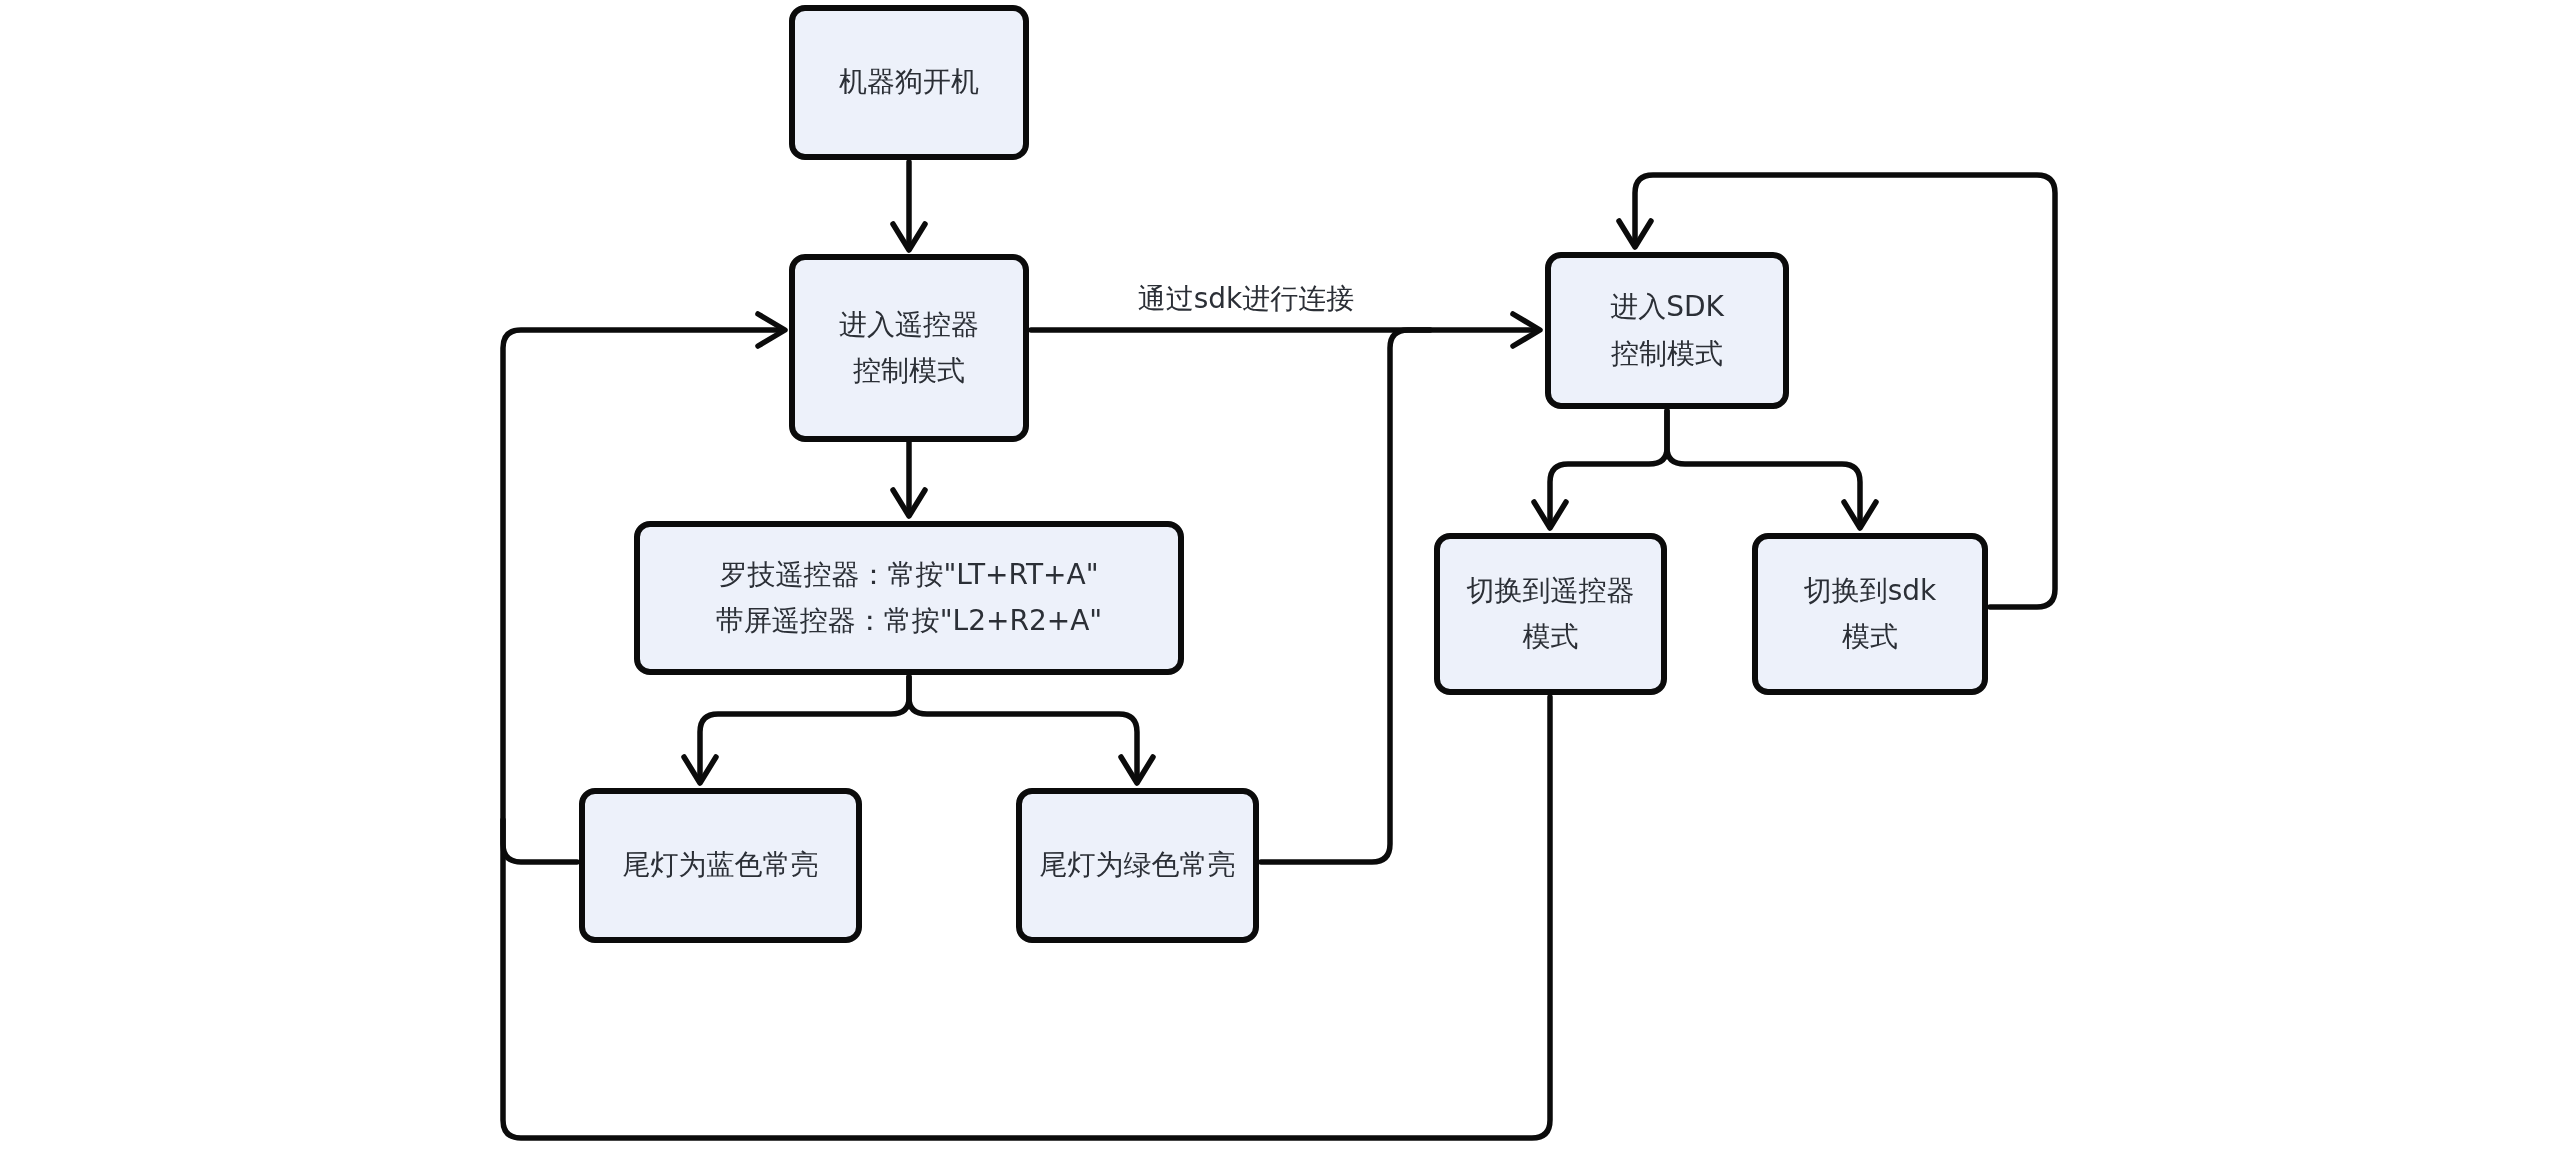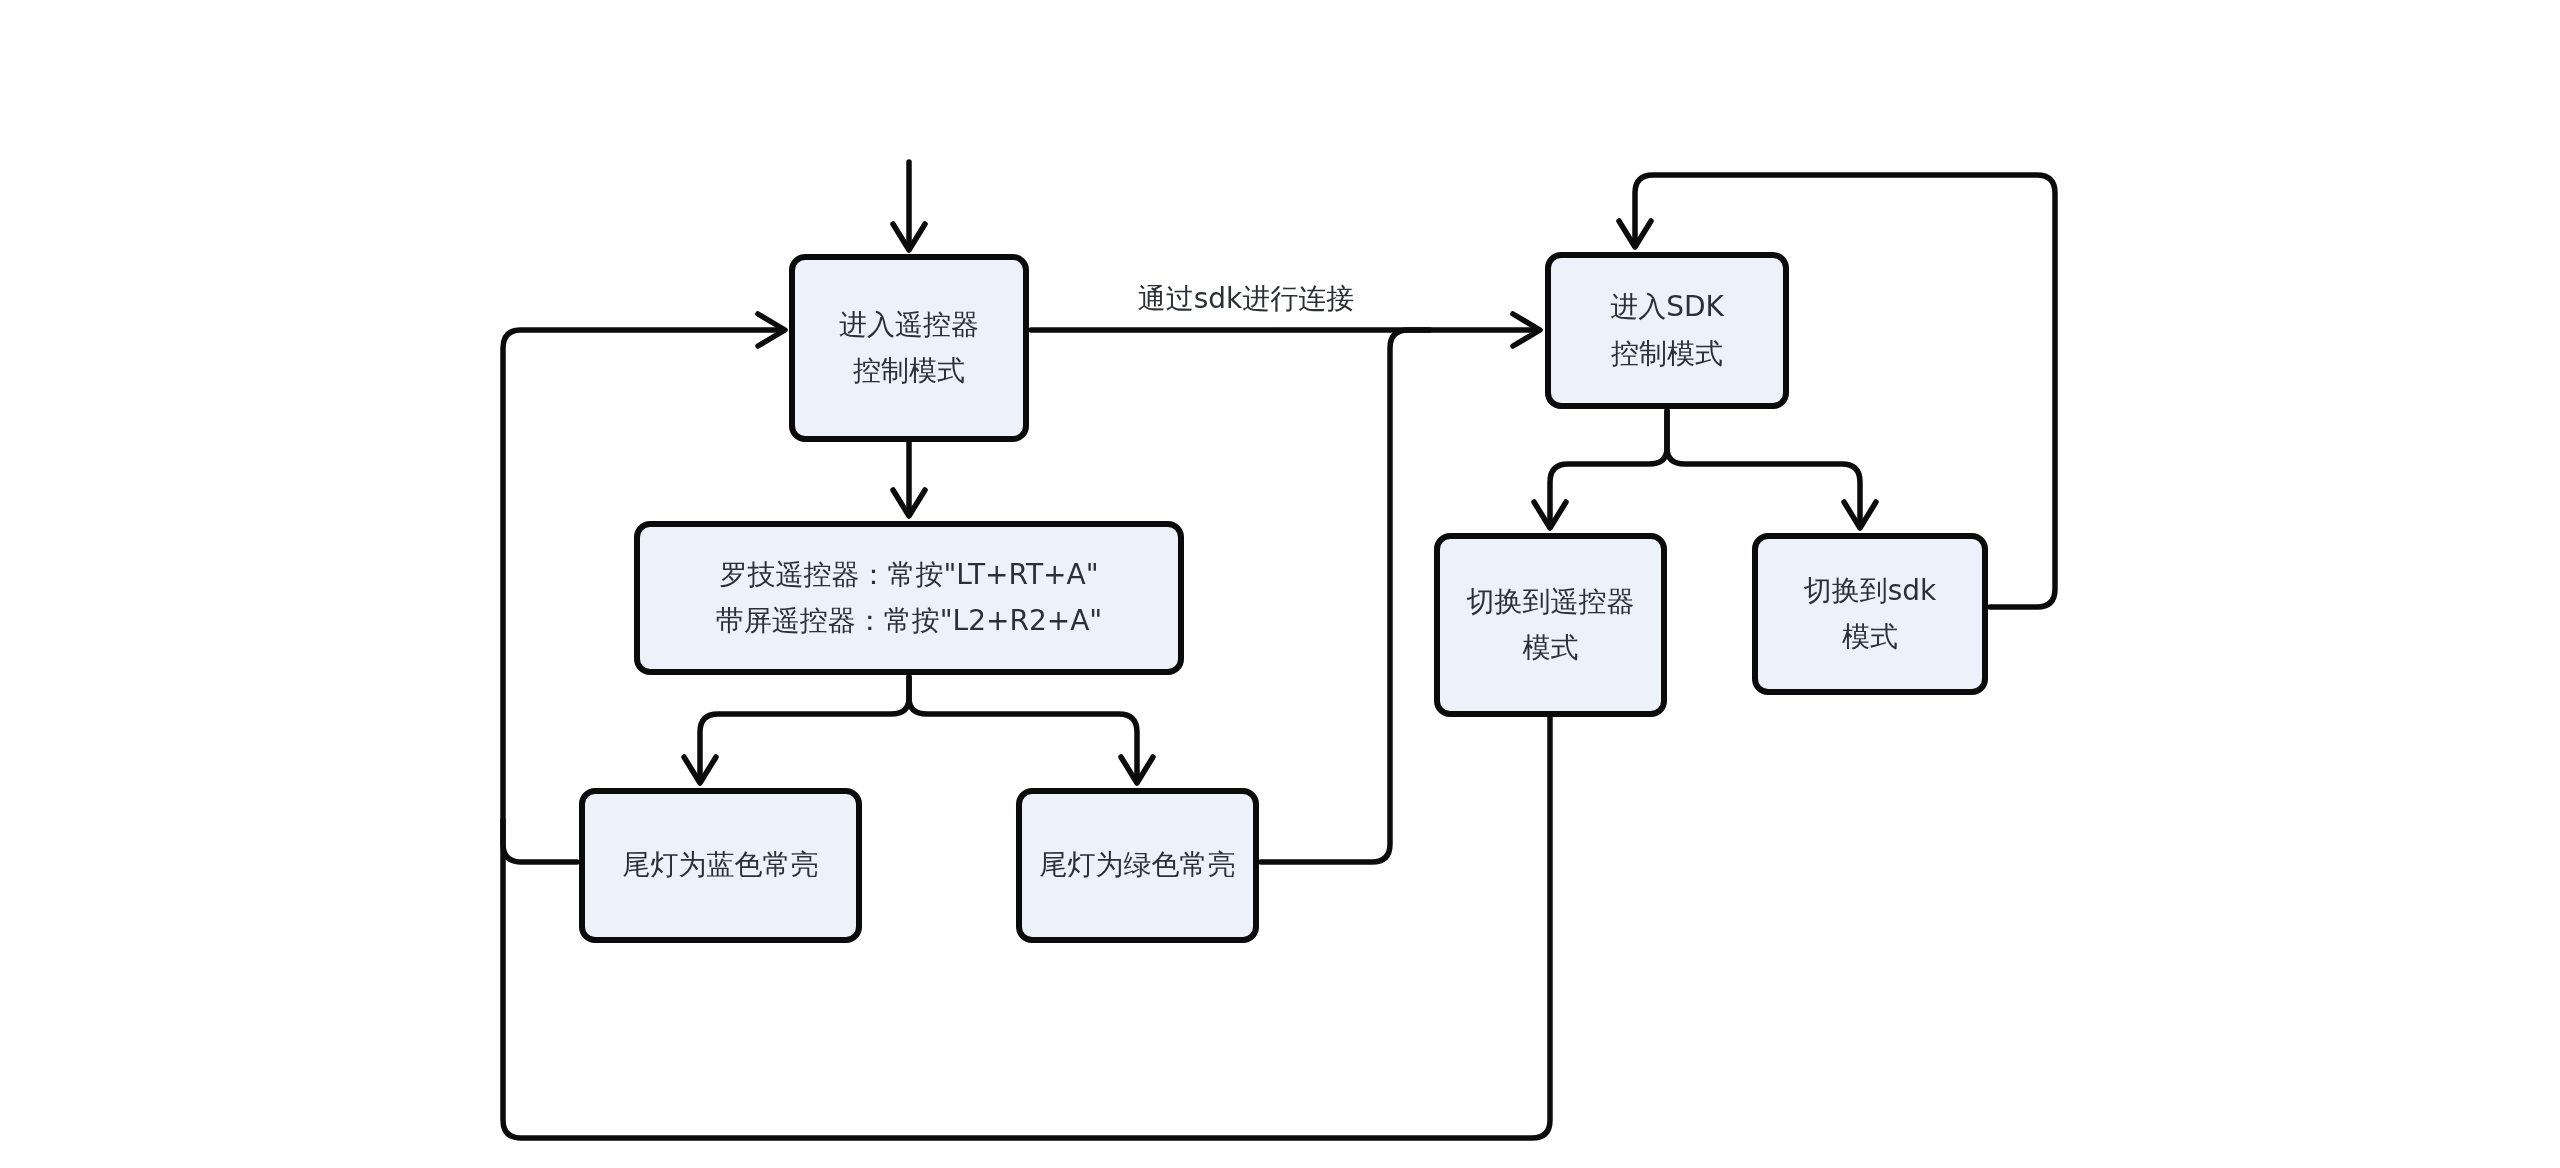--- a/index.html
+++ b/index.html
@@ -85,33 +85,34 @@
     <path d="M1619 221 L1635 247 L1651 221"></path>
 
     <path d="M1550 697 L1550 1120 Q1550 1138 1532 1138 L521 1138 Q503 1138 503 1120 L503 348 Q503 330 521 330 L782 330"></path>
     <path d="M758 314 L785 330 L758 346"></path>
 
     <path d="M577 862 L521 862 Q503 862 503 844 L503 820"></path>
   </svg>
 
   <div class="edge-label" style="left:1096px; top:280px; width:300px;">通过sdk进行连接</div>
 
+  <div class="node" style="left:789px; top:5px;  width:240px; height:155px;">机器狗开机</div>
 
   <div class="node" style="left:789px; top:254px; width:240px; height:188px;">进入遥控器
 控制模式</div>
 
   <div class="node" style="left:1545px; top:252px; width:244px; height:157px;">进入SDK
 控制模式</div>
 
   <div class="node" style="left:634px; top:521px; width:550px; height:154px;">罗技遥控器：常按"LT+RT+A"
 带屏遥控器：常按"L2+R2+A"</div>
 
   <div class="node" style="left:579px; top:788px; width:283px; height:155px;">尾灯为蓝色常亮</div>
 
   <div class="node" style="left:1016px; top:788px; width:243px; height:155px;">尾灯为绿色常亮</div>
 
-  <div class="node" style="left:1434px; top:533px; width:233px; height:184px;">切换到遥控器
+  <div class="node" style="left:1434px; top:533px; width:233px; height:162px;">切换到遥控器
 模式</div>
 
   <div class="node" style="left:1752px; top:533px; width:236px; height:162px;">切换到sdk
 模式</div>
 
 </div>
 
 </body></html>

